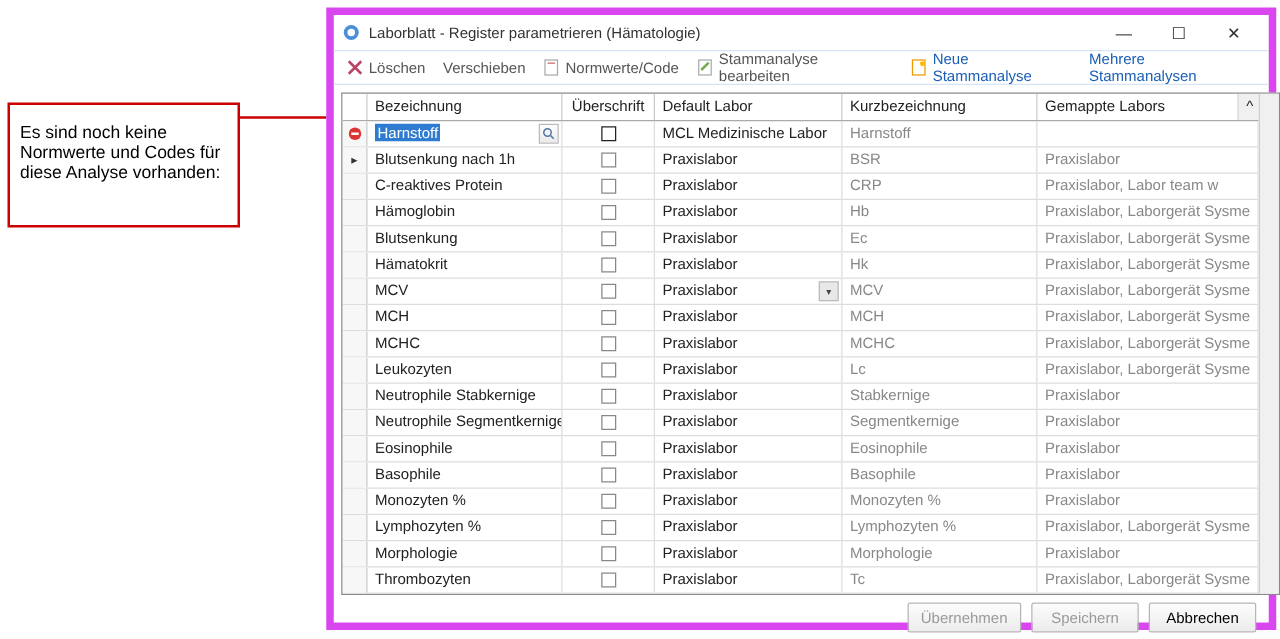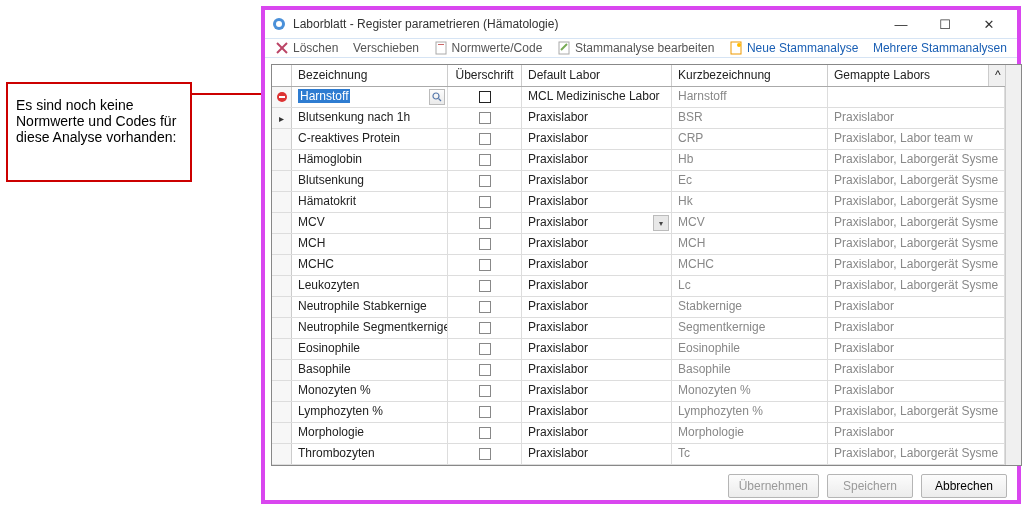--- a/index.html
+++ b/index.html
@@ -8,21 +8,21 @@
   .anno {
     position: absolute; left: 6px; top: 82px; width: 186px; height: 100px;
     border: 2px solid #c00; background: #fff; padding: 13px 8px; font-size: 14px;
     color: #000;
   }
   .arrow-line { position: absolute; left: 192px; top: 93px; width: 86px; height: 2px; background: #c00; transform-origin: left center; }
   .arrow-head { position: absolute; left: 272px; top: 88px; width: 0; height: 0; border-left: 10px solid #c00; border-top: 6px solid transparent; border-bottom: 6px solid transparent; }
   
   .dialog {
     position: absolute; left: 261px; top: 6px; width: 760px; height: 498px;
-    border: 4px solid #d946ef; background: #fff;
+    border: 6px solid #d946ef; background: #fff;
     display: flex; flex-direction: column;
   }
   .titlebar {
     height: 30px; display: flex; align-items: center; padding: 0 6px;
     color: #333; font-size: 12px; justify-content: space-between;
   }
   .titlebar .left { display: flex; align-items: center; gap: 6px; }
   .app-icon { width: 16px; height: 16px; }
   .win-btns { display: flex; gap: 0; }
   .win-btn { width: 44px; height: 28px; display: flex; align-items: center; justify-content: center; font-size: 13px; }

